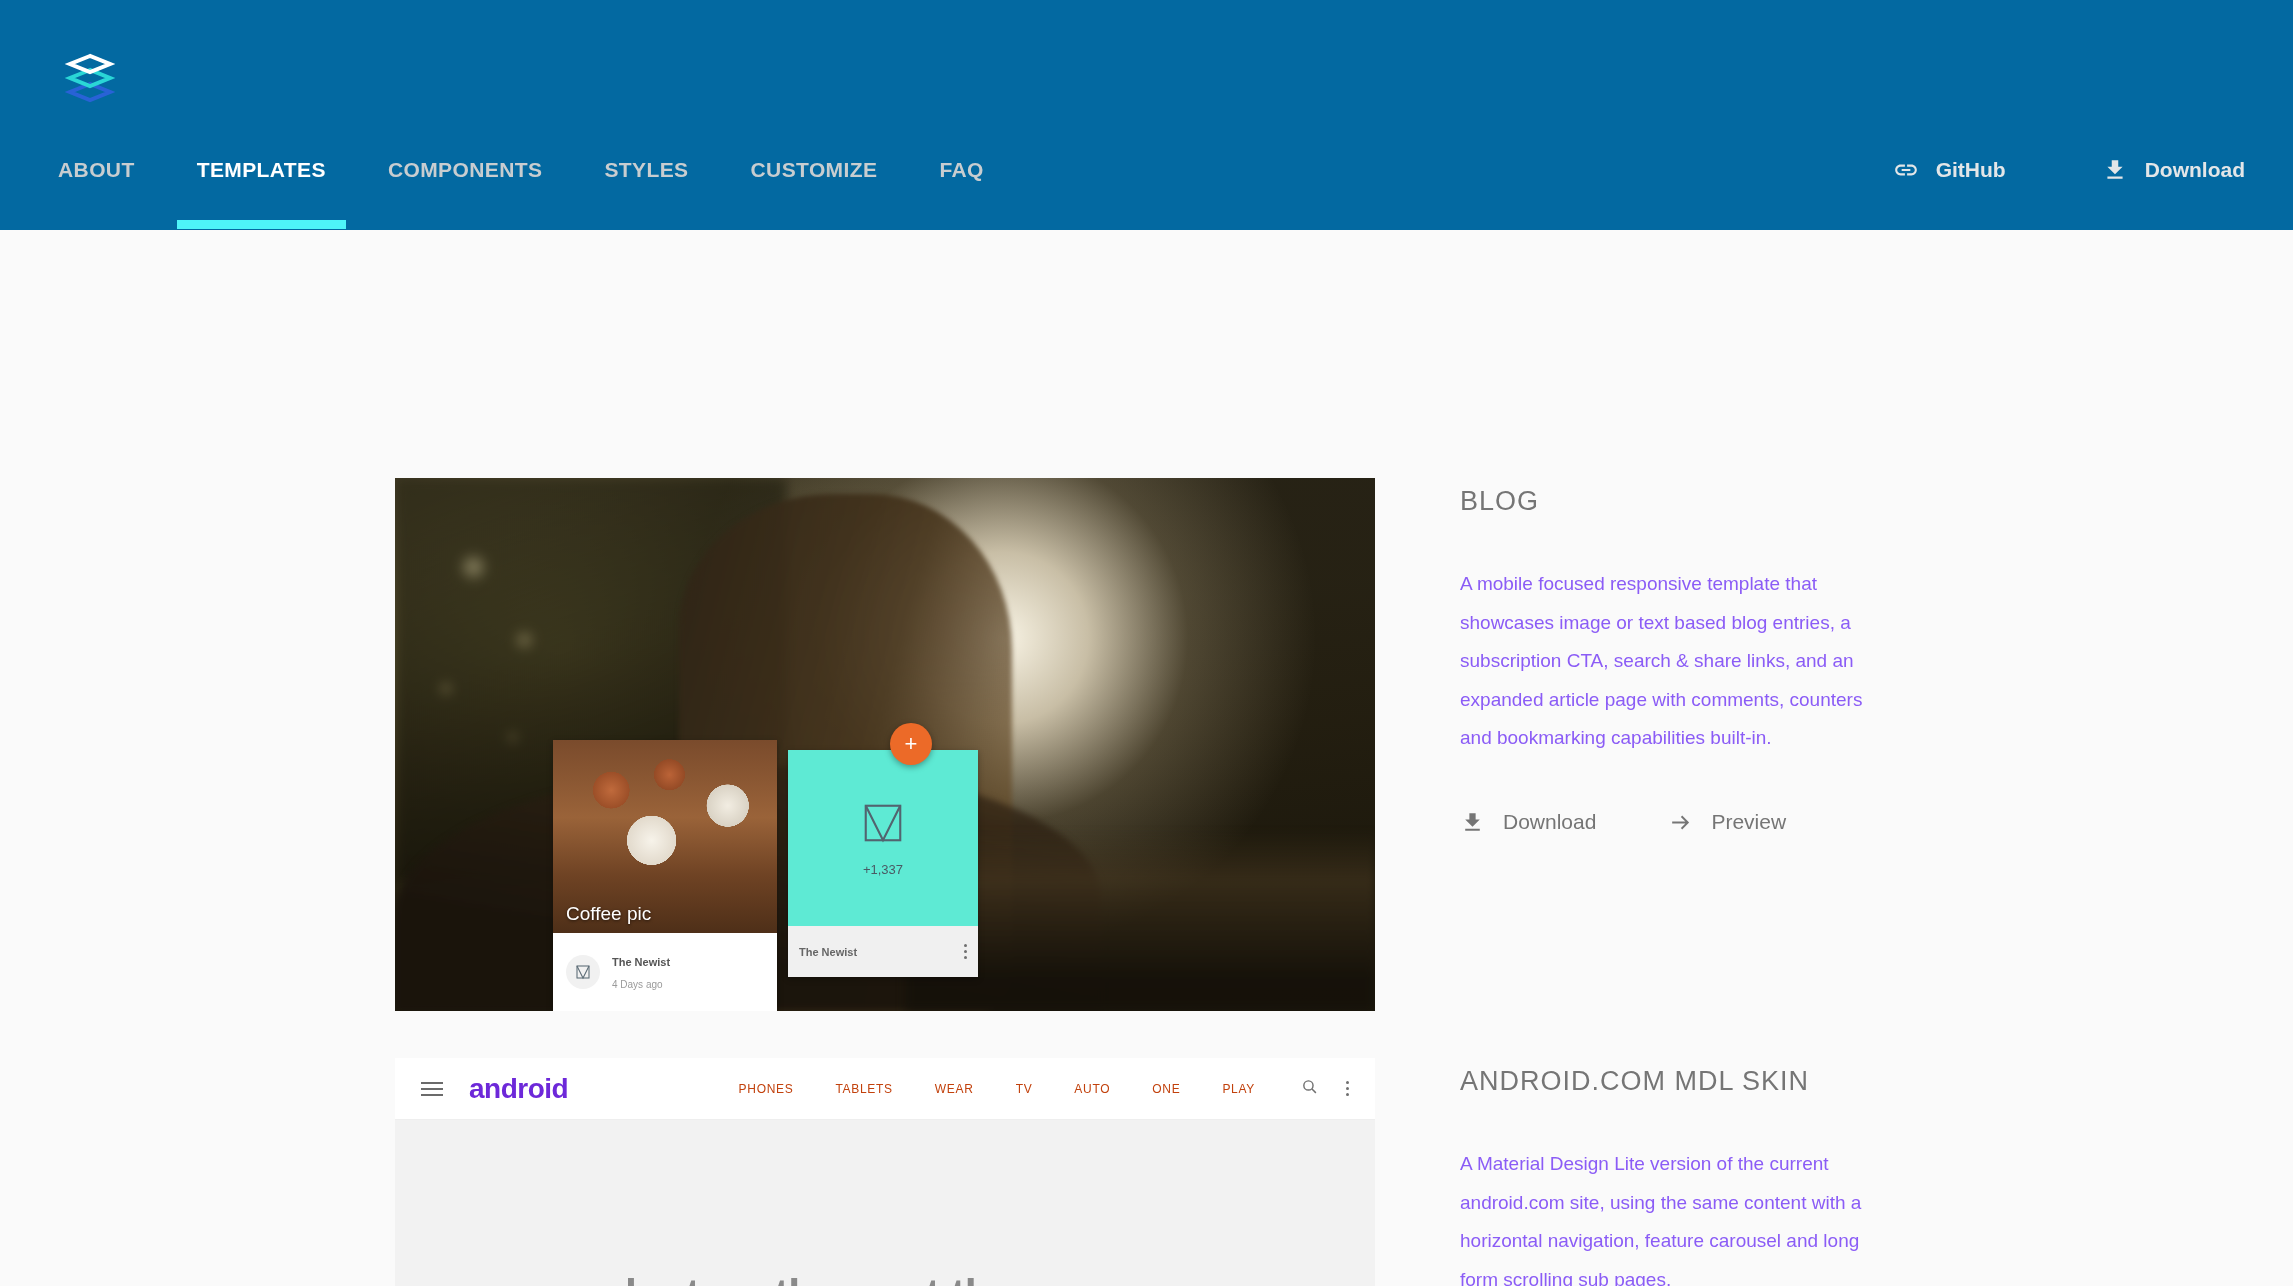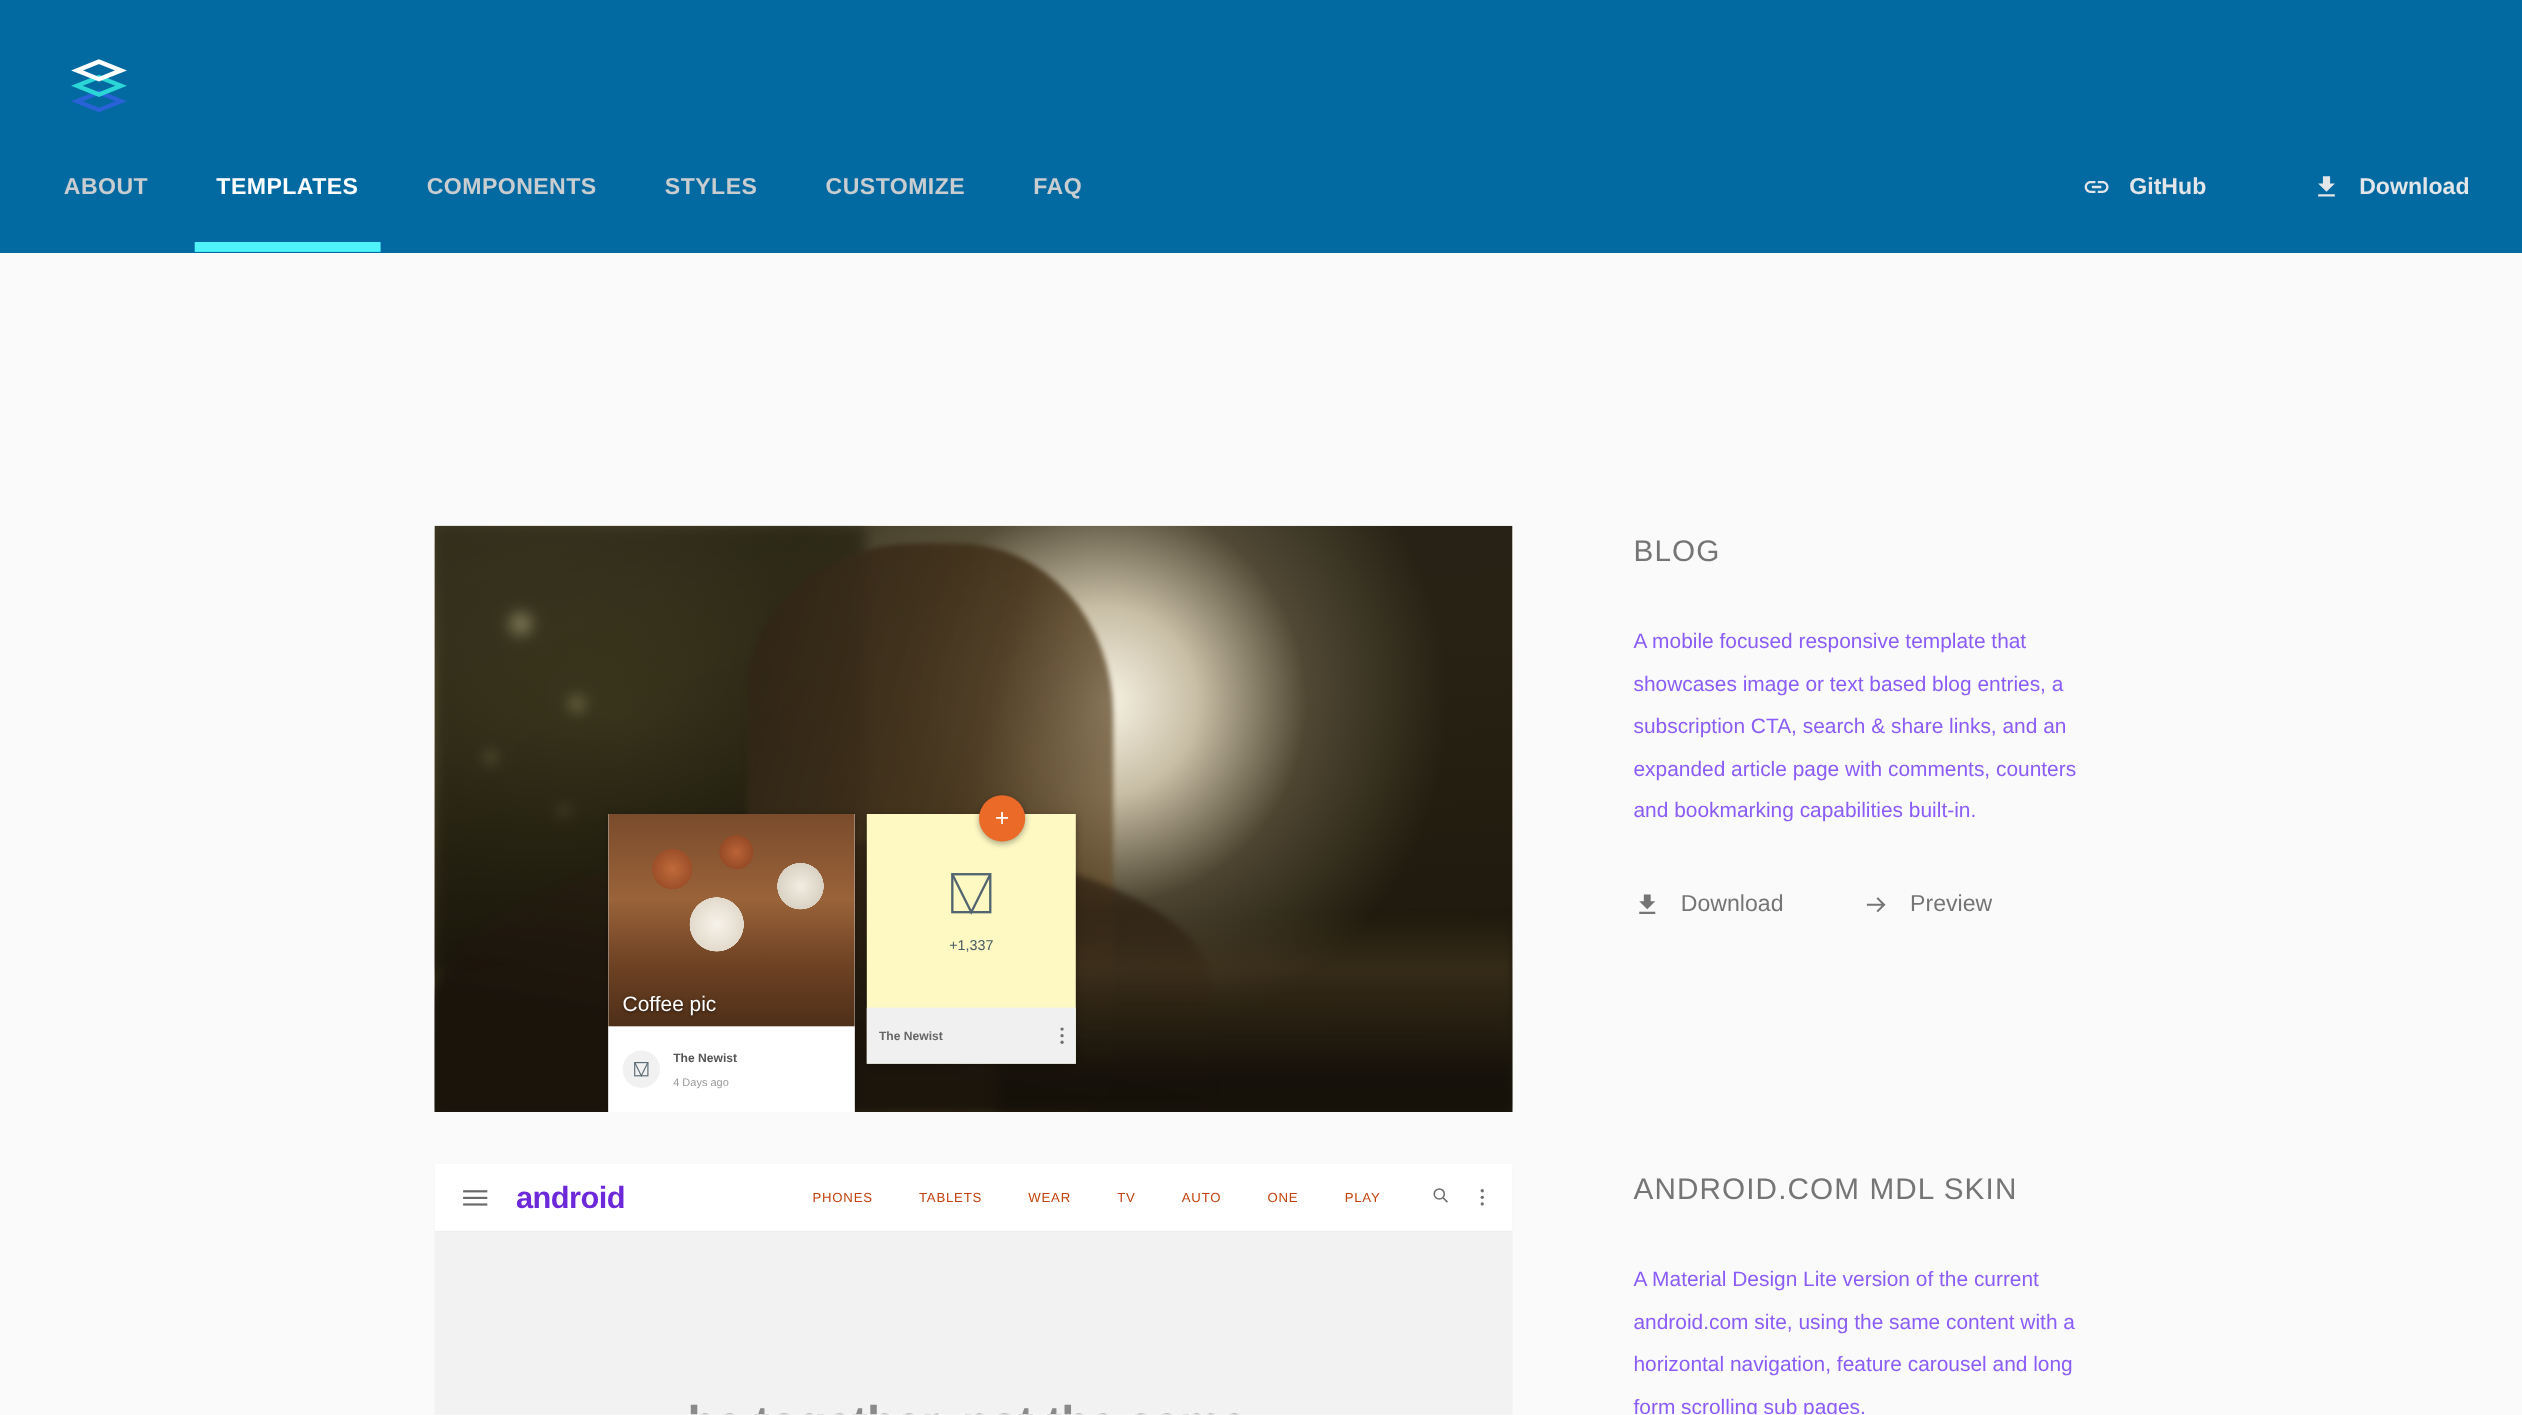--- a/index.html
+++ b/index.html
@@ -140,21 +140,21 @@
     position: relative;
     width: 980px;
     height: 533px;
     overflow: hidden;
     flex: 0 0 auto;
     cursor: pointer;
   }
 
   .info {
     flex: 1 1 auto;
-    padding-left: 110px;
+    padding-left: 85px;
     padding-top: 8px;
   }
 
   .info h3 {
     font-size: 27px;
     font-weight: normal;
     letter-spacing: 1px;
     color: #757575;
     text-transform: uppercase;
     margin-bottom: 48px;
@@ -287,24 +287,24 @@
     flex: 0 0 auto;
   }
   .coffee-meta { margin-left: 12px; line-height: 1.35; }
   .coffee-meta .nm { font-size: 11px; font-weight: bold; color: #555; }
   .coffee-meta .ago { font-size: 10px; color: #9a9a9a; }
 
   
   .count-card {
     position: absolute;
     left: 393px;
-    top: 262px;
+    top: 272px;
     width: 190px;
     height: 227px;
-    background: #fef9c3;
+    background: #5eead4;
     box-shadow: 0 2px 6px rgba(0,0,0,0.3);
     cursor: pointer;
   }
   .count-body {
     height: 176px;
     display: flex;
     flex-direction: column;
     align-items: center;
     justify-content: center;
     gap: 12px;

